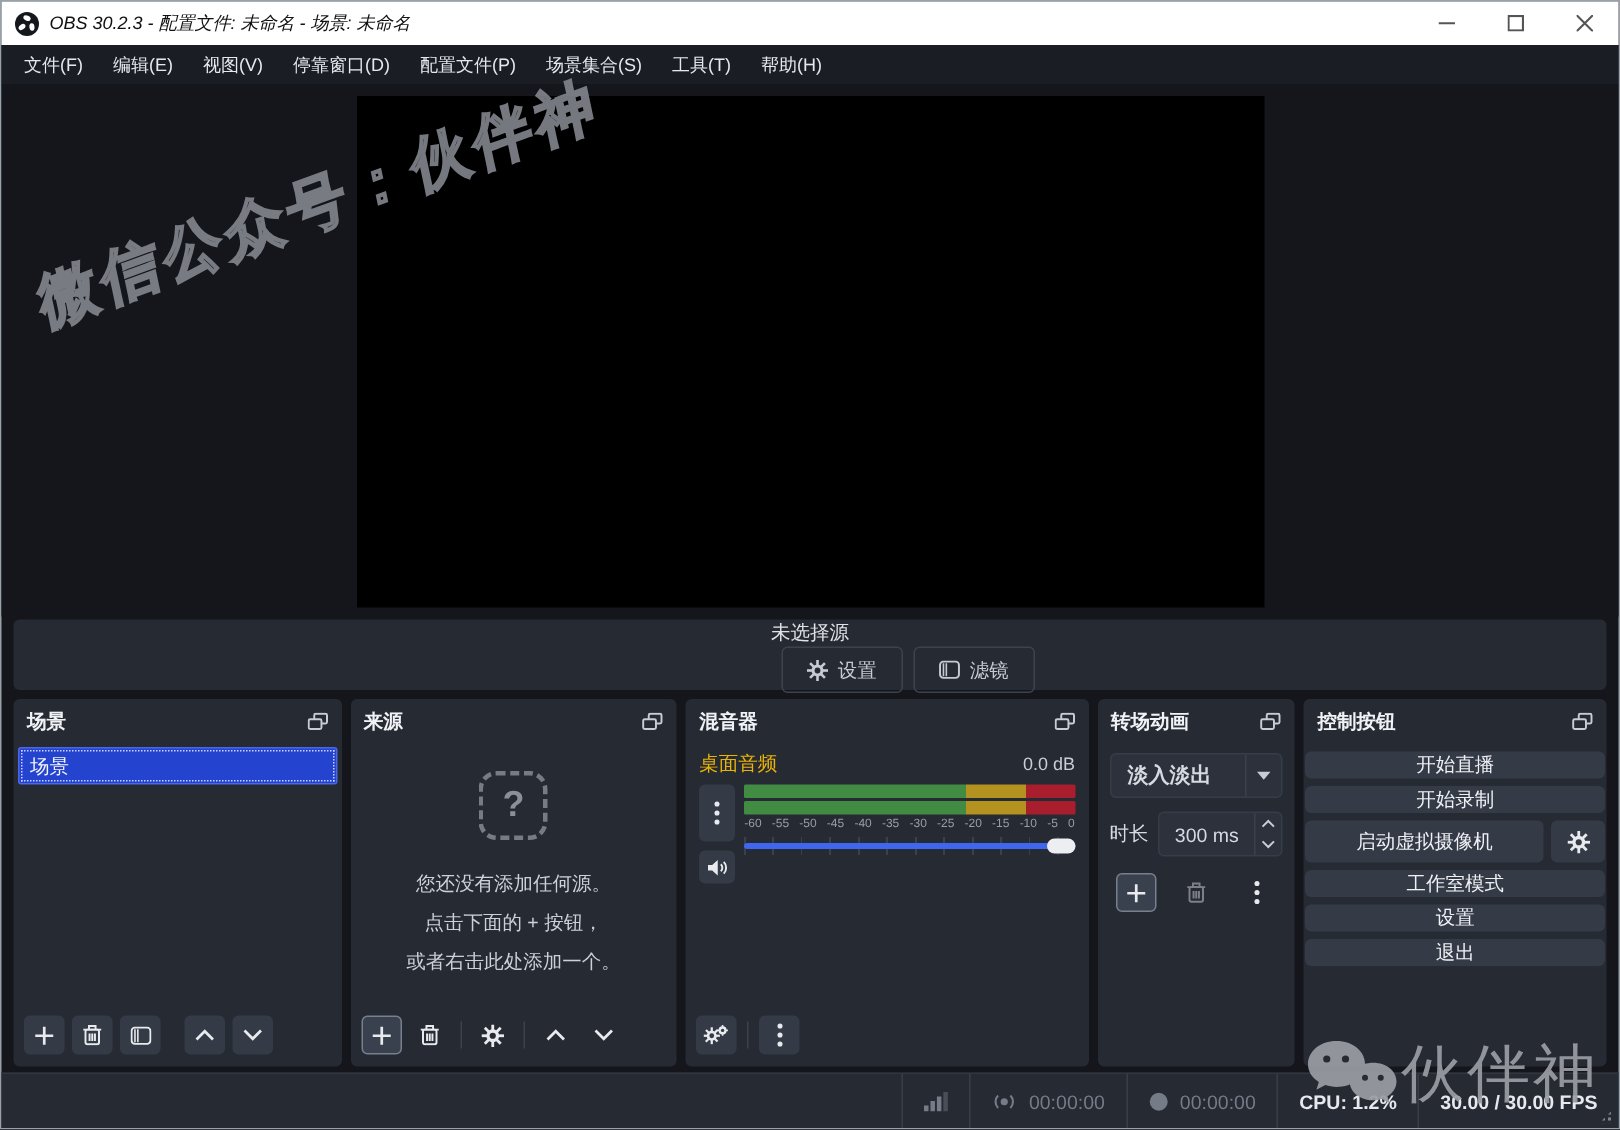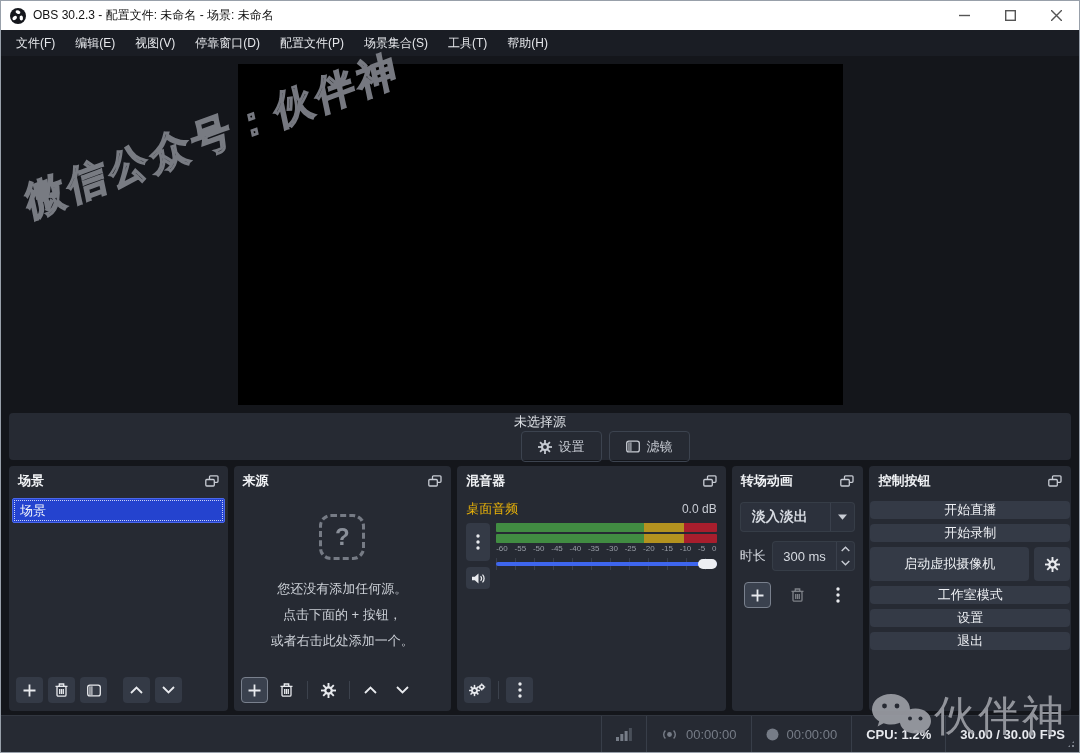--- a/index.html
+++ b/index.html
@@ -1,21 +1,21 @@
 <!DOCTYPE html>
 <html><head>
 <meta charset="utf-8">
 <style>
   * { margin:0; padding:0; box-sizing:border-box; }
   html,body { width:1080px; height:753px; }
   body { font-family:"Liberation Sans","DejaVu Sans",sans-serif; background:#14161b; overflow:hidden; }
   .window { width:1080px; height:753px; border:1px solid #98a0aa; display:flex; flex-direction:column; position:relative; background:#14161b; }
 
   
-  .titlebar { height:29px; background:#ffffff; display:flex; align-items:center; padding-left:9px; flex:0 0 auto; }
+  .titlebar { height:29px; background:#ffffff; display:flex; align-items:center; padding-left:9px; flex:0 0 auto;font-style:italic; }
   .obs-logo { width:16px; height:16px; margin-right:7px; flex:0 0 auto; }
   .title-text { font-size:12px; color:#111; }
   .win-controls { margin-left:auto; display:flex; height:100%; }
   .win-btn { width:46px; height:100%; display:flex; align-items:center; justify-content:center; color:#444; }
   .win-btn svg { stroke:#555; }
 
   
   .menubar { height:26px; background:#1a1d24; display:flex; align-items:center; padding-left:6px; gap:2px; flex:0 0 auto; }
   .menu-item { color:#e6e8ec; font-size:12px; padding:4px 9px; border-radius:3px; }
 
@@ -92,21 +92,21 @@
   .spin { flex:1; height:30px; background:#2c313c; border:1px solid #40475287; border-radius:4px; display:flex; align-items:center; }
   .spin-val { flex:1; text-align:center; color:#d6dae1; font-size:13px; }
   .spin-arrows { width:18px; height:100%; display:flex; flex-direction:column; border-left:1px solid #3a404c; }
   .spin-arrows span { flex:1; display:flex; align-items:center; justify-content:center; }
   .trans-btns { display:flex; align-items:center; justify-content:center; gap:13px; margin-top:2px; }
   .dim { opacity:.45; }
 
   
   .controls-body { padding:5px 1px; display:flex; flex-direction:column; gap:5px; }
   .ctl-row { display:flex; gap:5px; }
-  .ctl-btn { flex:1; height:34px; background:#343a46; border-radius:4px; color:#eef0f4; font-size:13px;
+  .ctl-btn { flex:1; height:28px; background:#343a46; border-radius:4px; color:#eef0f4; font-size:13px;
     display:flex; align-items:center; justify-content:center; }
   .ctl-gear { flex:0 0 36px; }
 
   
   .statusbar { flex:1 1 auto; display:flex; align-items:stretch; justify-content:flex-end; background:#262a33; margin-top:4px; border-top:1px solid #31363f; position:relative; }
   .st-seg { display:flex; align-items:center; gap:8px; padding:0 14px; border-left:1px solid #383e49; color:#767c87; font-size:13px; }
   .st-seg.bright { color:#e7e9ee; font-weight:bold; }
   .grip { position:absolute; right:3px; bottom:3px; width:10px; height:10px;
     background:radial-gradient(circle at 1px 1px,#7d838d 1px,transparent 1.2px); background-size:4px 4px; background-position:bottom right; clip-path:polygon(100% 0,100% 100%,0 100%); }
 

